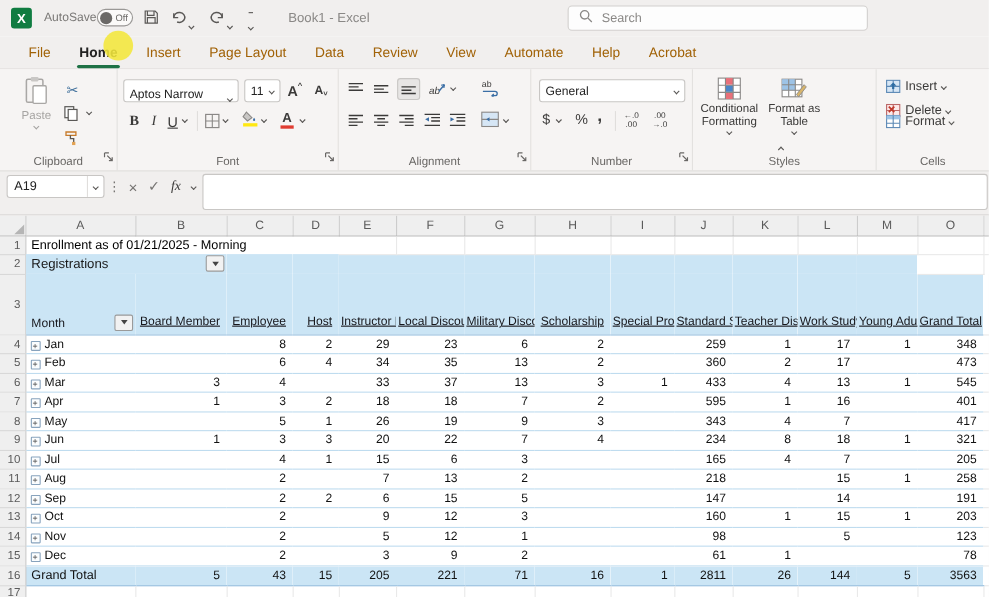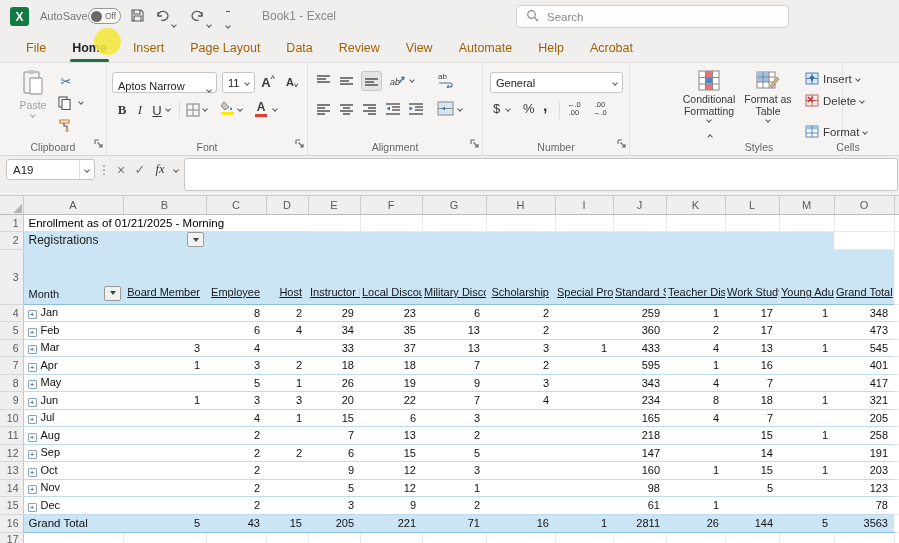--- a/index.html
+++ b/index.html
@@ -357,21 +357,21 @@
         <span>→.0</span>
       </span>
     <span class="glabel">Number</span>
     <span class="launcher">
       <svg width="9" height="9" viewBox="0 0 9 9">
           <path d="M1 1 h4 M1 1 v4 M3.5 3.5 l4 4 M8 5 v3 h-3" fill="none" stroke="#696765" stroke-width="1.1"></path>
         </svg>
     </span>
   </div>
 
-  <div class="rgroup" style="left:630px; width:167px;margin-left:46px;">
+  <div class="rgroup" style="left:630px; width:167px;">
     <div class="bigbtn" style="left:4px; top:7px; width:58px;">
       <svg width="24" height="21" viewBox="0 0 24 21">
           <rect x="2" y="1" width="20" height="19" fill="#fff" stroke="#8a8886"></rect>
           <rect x="8.5" y="1" width="7" height="6" fill="#e8707a"></rect>
           <rect x="8.5" y="7.5" width="7" height="6" fill="#4a86c8"></rect>
           <rect x="8.5" y="14" width="7" height="6" fill="#e8707a"></rect>
           <line x1="8.5" y1="1" x2="8.5" y2="20" stroke="#8a8886"></line>
           <line x1="15.5" y1="1" x2="15.5" y2="20" stroke="#8a8886"></line>
           <line x1="2" y1="7.5" x2="22" y2="7.5" stroke="#8a8886"></line>
           <line x1="2" y1="14" x2="22" y2="14" stroke="#8a8886"></line>
@@ -409,21 +409,21 @@
     <div class="cellrow" style="left:8px; top:31px;">
       <svg width="14" height="13" viewBox="0 0 14 13">
           <rect x="1" y="1" width="12" height="11" fill="#fde9e9" stroke="#b66"></rect>
           <line x1="7" y1="1" x2="7" y2="12" stroke="#b66"></line>
           <line x1="1" y1="6.5" x2="13" y2="6.5" stroke="#b66"></line>
           <path d="M3 3 l5 5 M8 3 l-5 5" stroke="#c0392b" stroke-width="1.6"></path>
         </svg>
       <span>Delete</span>
         <span class="chev s"></span>
     </div>
-    <div class="cellrow" style="left:8px; top:62px;">
+    <div class="cellrow" style="left:8px; top:41px;">
       <svg width="14" height="13" viewBox="0 0 14 13">
           <rect x="1" y="1" width="12" height="11" fill="#fff" stroke="#5b88b5"></rect>
           <rect x="1" y="1" width="12" height="3.5" fill="#9dc3e6"></rect>
           <line x1="7" y1="1" x2="7" y2="12" stroke="#5b88b5"></line>
           <line x1="1" y1="8" x2="13" y2="8" stroke="#5b88b5"></line>
         </svg>
       <span>Format</span>
         <span class="chev s"></span>
     </div>
     <span class="glabel">Cells</span>

